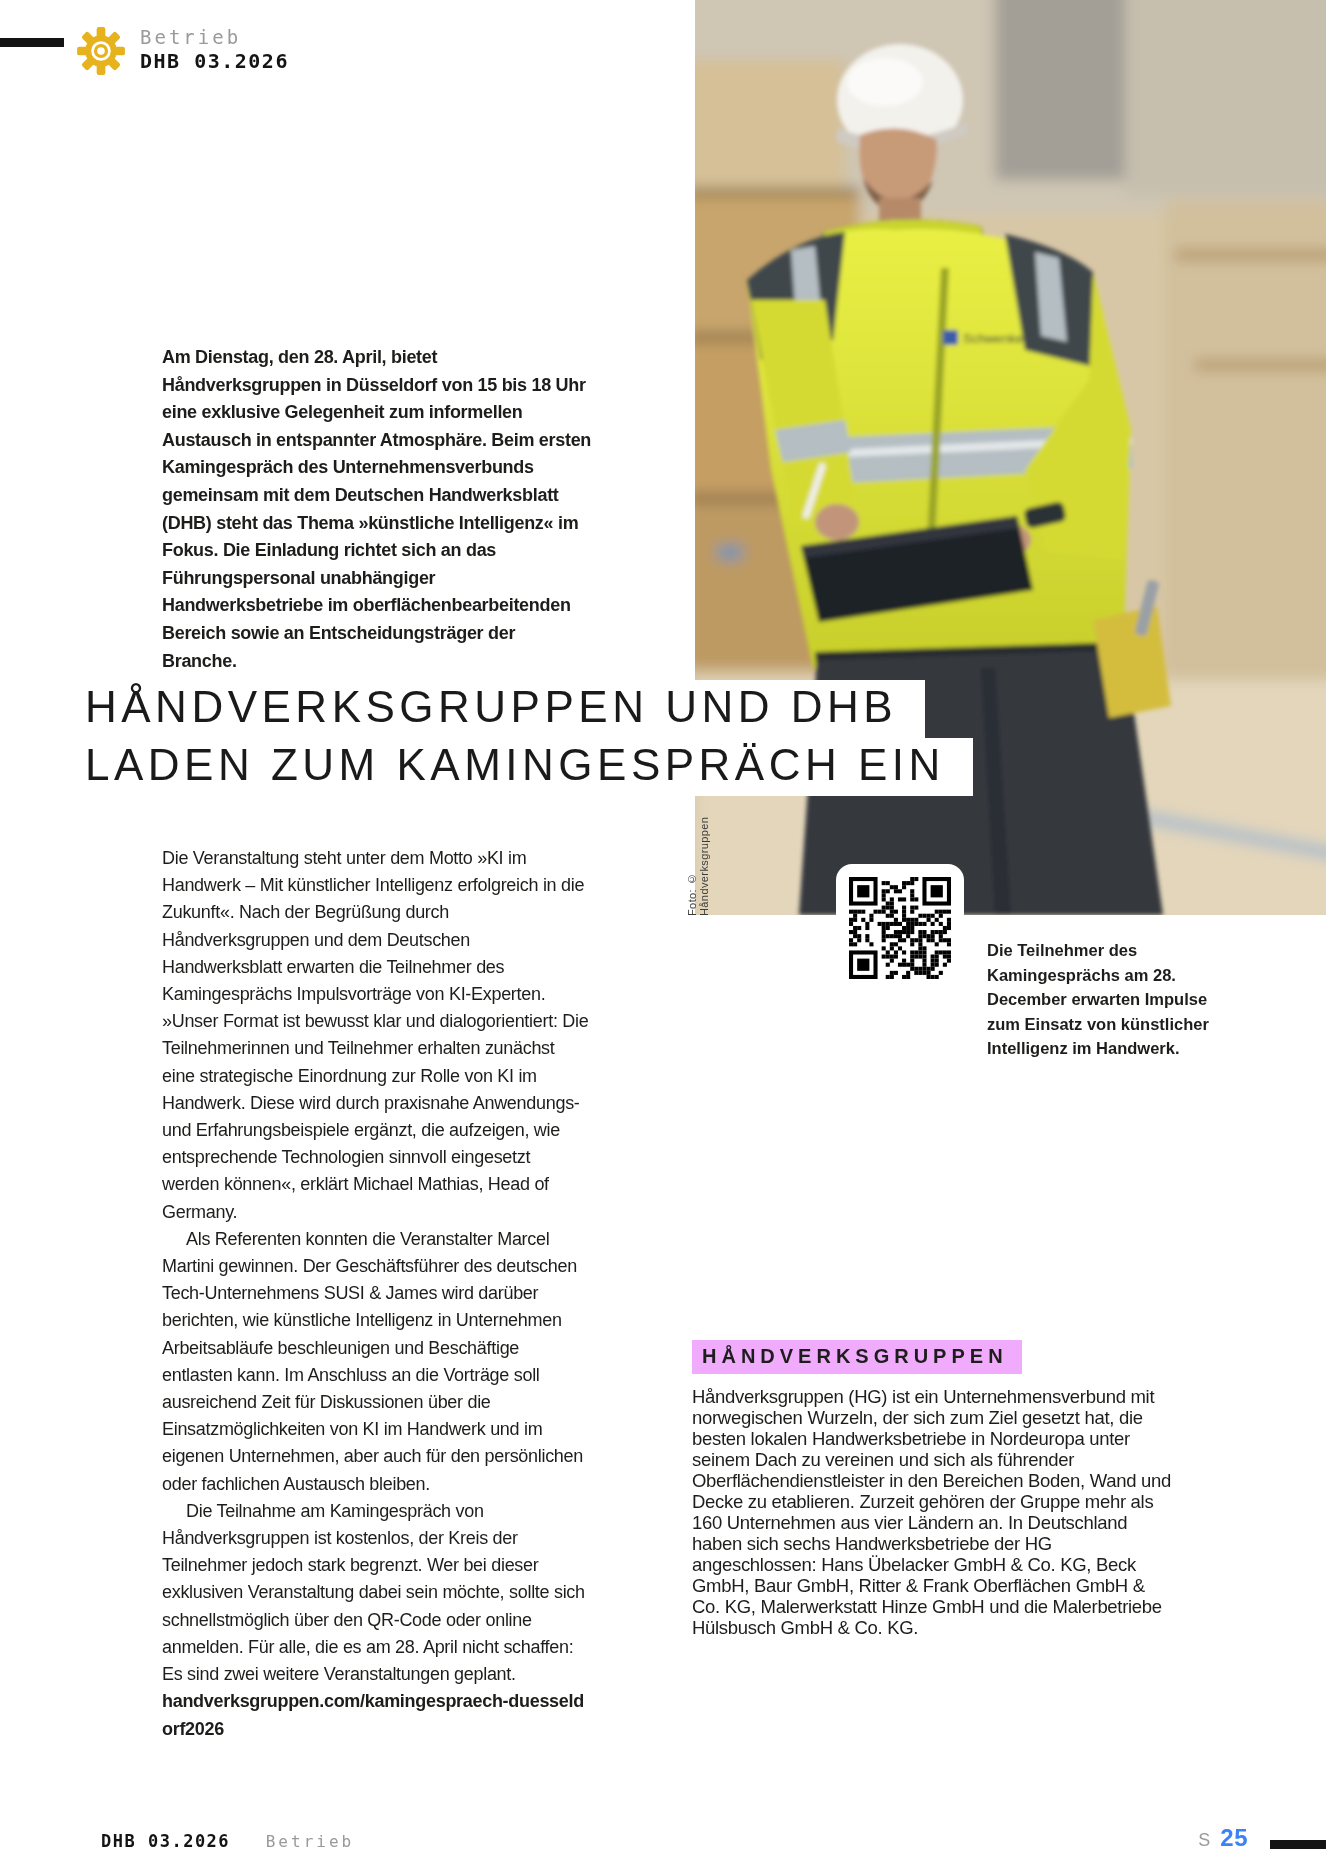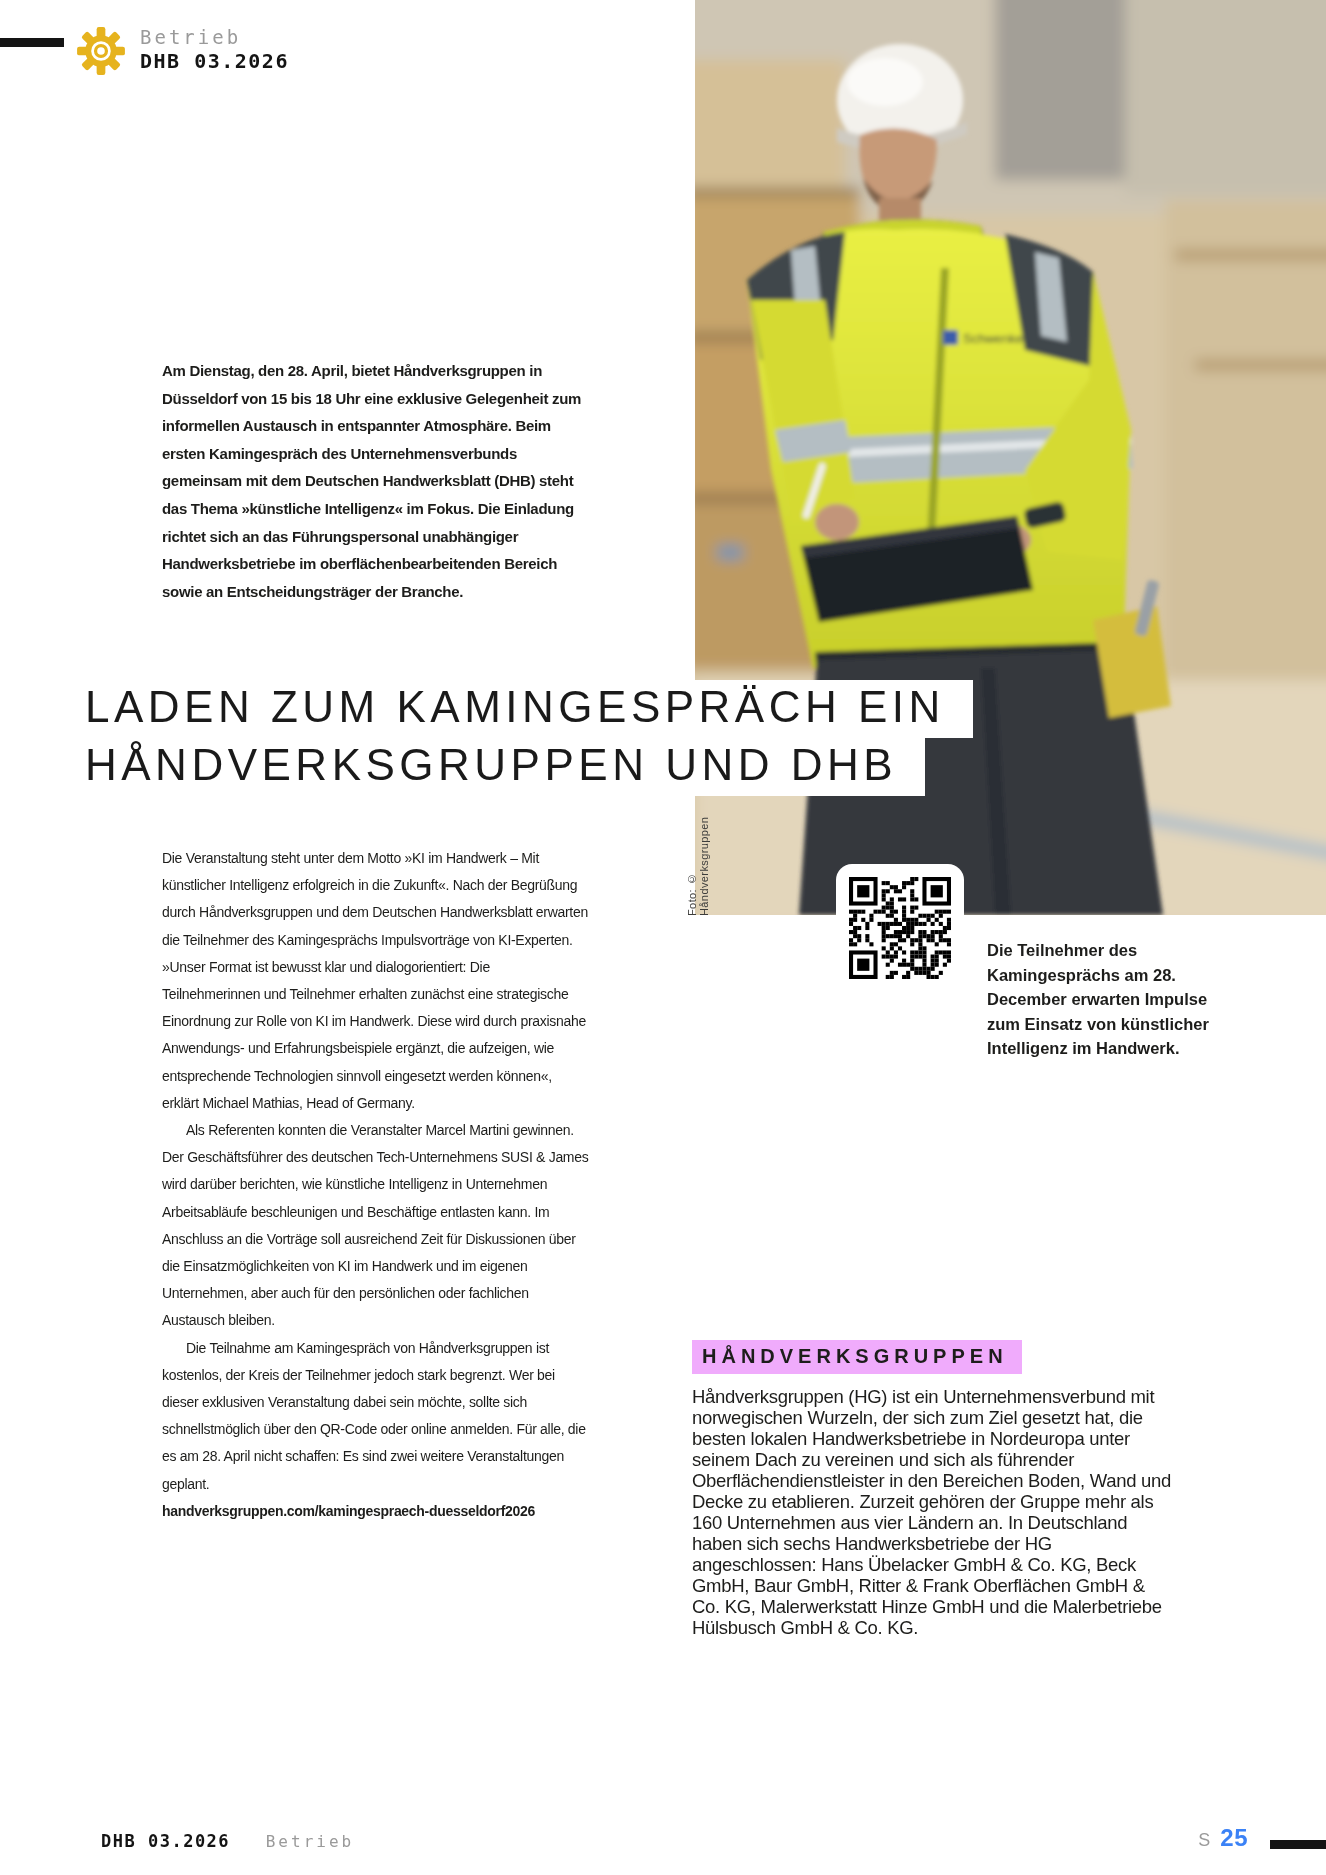--- a/index.html
+++ b/index.html
@@ -24,34 +24,34 @@
 
   .photo { position:absolute; left:695px; top:0; width:631px; height:915px; overflow:hidden; }
   .photo svg { display:block; width:631px; height:915px; }
   .photo-credit {
     position:absolute; left:686px; top:808px; height:108px;
     writing-mode:vertical-rl; transform:rotate(180deg);
     font-size:11px; color:#3d3d3b; letter-spacing:0.4px; z-index:2;
   }
 
   .intro {
-    position:absolute; left:162px; top:357px; width:430px;
-    font-weight:bold; font-size:15px; line-height:27.6px; letter-spacing:-0.3px;
+    position:absolute; left:162px; top:344px; width:430px;
+    font-weight:bold; font-size:18px; line-height:27.6px; letter-spacing:-0.3px;
   }
 
   .headline { position:absolute; left:85px; top:680px; z-index:3; }
   .hl-line {
     display:table; background:#ffffff; white-space:nowrap;
     font-size:44px; font-weight:400; letter-spacing:4.5px; color:#1a1a1a;
     padding:4px 28px 8px 0; line-height:46px;
   }
 
   .article {
     position:absolute; left:162px; top:845px; width:428px;
-    font-size:14px; line-height:27.2px; letter-spacing:-0.3px;
+    font-size:18px; line-height:27.2px; letter-spacing:-0.3px;
   }
   .article p { margin:0; }
   .article p.indent { text-indent:24px; }
   .article-link { font-weight:bold; margin-top:1px; word-break:break-all; cursor:pointer; }
 
   .qr-card {
     position:absolute; left:836px; top:864px; width:128px; height:128px;
     background:#ffffff; border-radius:16px; z-index:4;
     display:flex; align-items:center; justify-content:center;
   }
@@ -181,22 +181,22 @@
         <path d="M398 620 L462 606 L476 706 L414 718 Z" fill="#d4bd3e"></path>
         <rect x="446" y="580" width="12" height="56" rx="4" fill="#9aa0a6" transform="rotate(14 452 608)"></rect>
       </g>
     </svg>
   </div>
   <div class="photo-credit">Foto: © Håndverksgruppen</div>
 
   <div class="intro">Am Dienstag, den 28. April, bietet Håndverksgruppen in Düsseldorf von 15 bis 18 Uhr eine exklusive Gelegenheit zum informellen Austausch in entspannter Atmosphäre. Beim ersten Kamingespräch des Unternehmensverbunds gemeinsam mit dem Deutschen Handwerksblatt (DHB) steht das Thema »künstliche Intelligenz« im Fokus. Die Einladung richtet sich an das Führungspersonal unabhängiger Handwerksbetriebe im oberflächenbearbeitenden Bereich sowie an Entscheidungsträger der Branche.</div>
 
   <div class="headline">
+    <div class="hl-line">HÅNDVERKSGRUPPEN UND DHB</div>
     <div class="hl-line">LADEN ZUM KAMINGESPRÄCH EIN</div>
-    <div class="hl-line">HÅNDVERKSGRUPPEN UND DHB</div>
   </div>
 
   <div class="article">
     <p>Die Veranstaltung steht unter dem Motto »KI im Handwerk – Mit künstlicher Intelligenz erfolgreich in die Zukunft«. Nach der Begrüßung durch Håndverksgruppen und dem Deutschen Handwerksblatt erwarten die Teilnehmer des Kamingesprächs Impulsvorträge von KI-Experten. »Unser Format ist bewusst klar und dialogorientiert: Die Teilnehmerinnen und Teilnehmer erhalten zunächst eine strategische Einordnung zur Rolle von KI im Handwerk. Diese wird durch praxisnahe Anwendungs- und Erfahrungsbeispiele ergänzt, die aufzeigen, wie entsprechende Technologien sinnvoll eingesetzt werden können«, erklärt Michael Mathias, Head of Germany.</p>
     <p class="indent">Als Referenten konnten die Veranstalter Marcel Martini gewinnen. Der Geschäftsführer des deutschen Tech-Unternehmens SUSI &amp; James wird darüber berichten, wie künstliche Intelligenz in Unternehmen Arbeitsabläufe beschleunigen und Beschäftige entlasten kann. Im Anschluss an die Vorträge soll ausreichend Zeit für Diskussionen über die Einsatzmöglichkeiten von KI im Handwerk und im eigenen Unternehmen, aber auch für den persönlichen oder fachlichen Austausch bleiben.</p>
     <p class="indent">Die Teilnahme am Kamingespräch von Håndverksgruppen ist kostenlos, der Kreis der Teilnehmer jedoch stark begrenzt. Wer bei dieser exklusiven Veranstaltung dabei sein möchte, sollte sich schnellstmöglich über den QR-Code oder online anmelden. Für alle, die es am 28. April nicht schaffen: Es sind zwei weitere Veranstaltungen geplant.</p>
     <p class="article-link">handverksgruppen.com/kamingespraech-duesseldorf2026</p>
   </div>
 
   <div class="qr-card">

